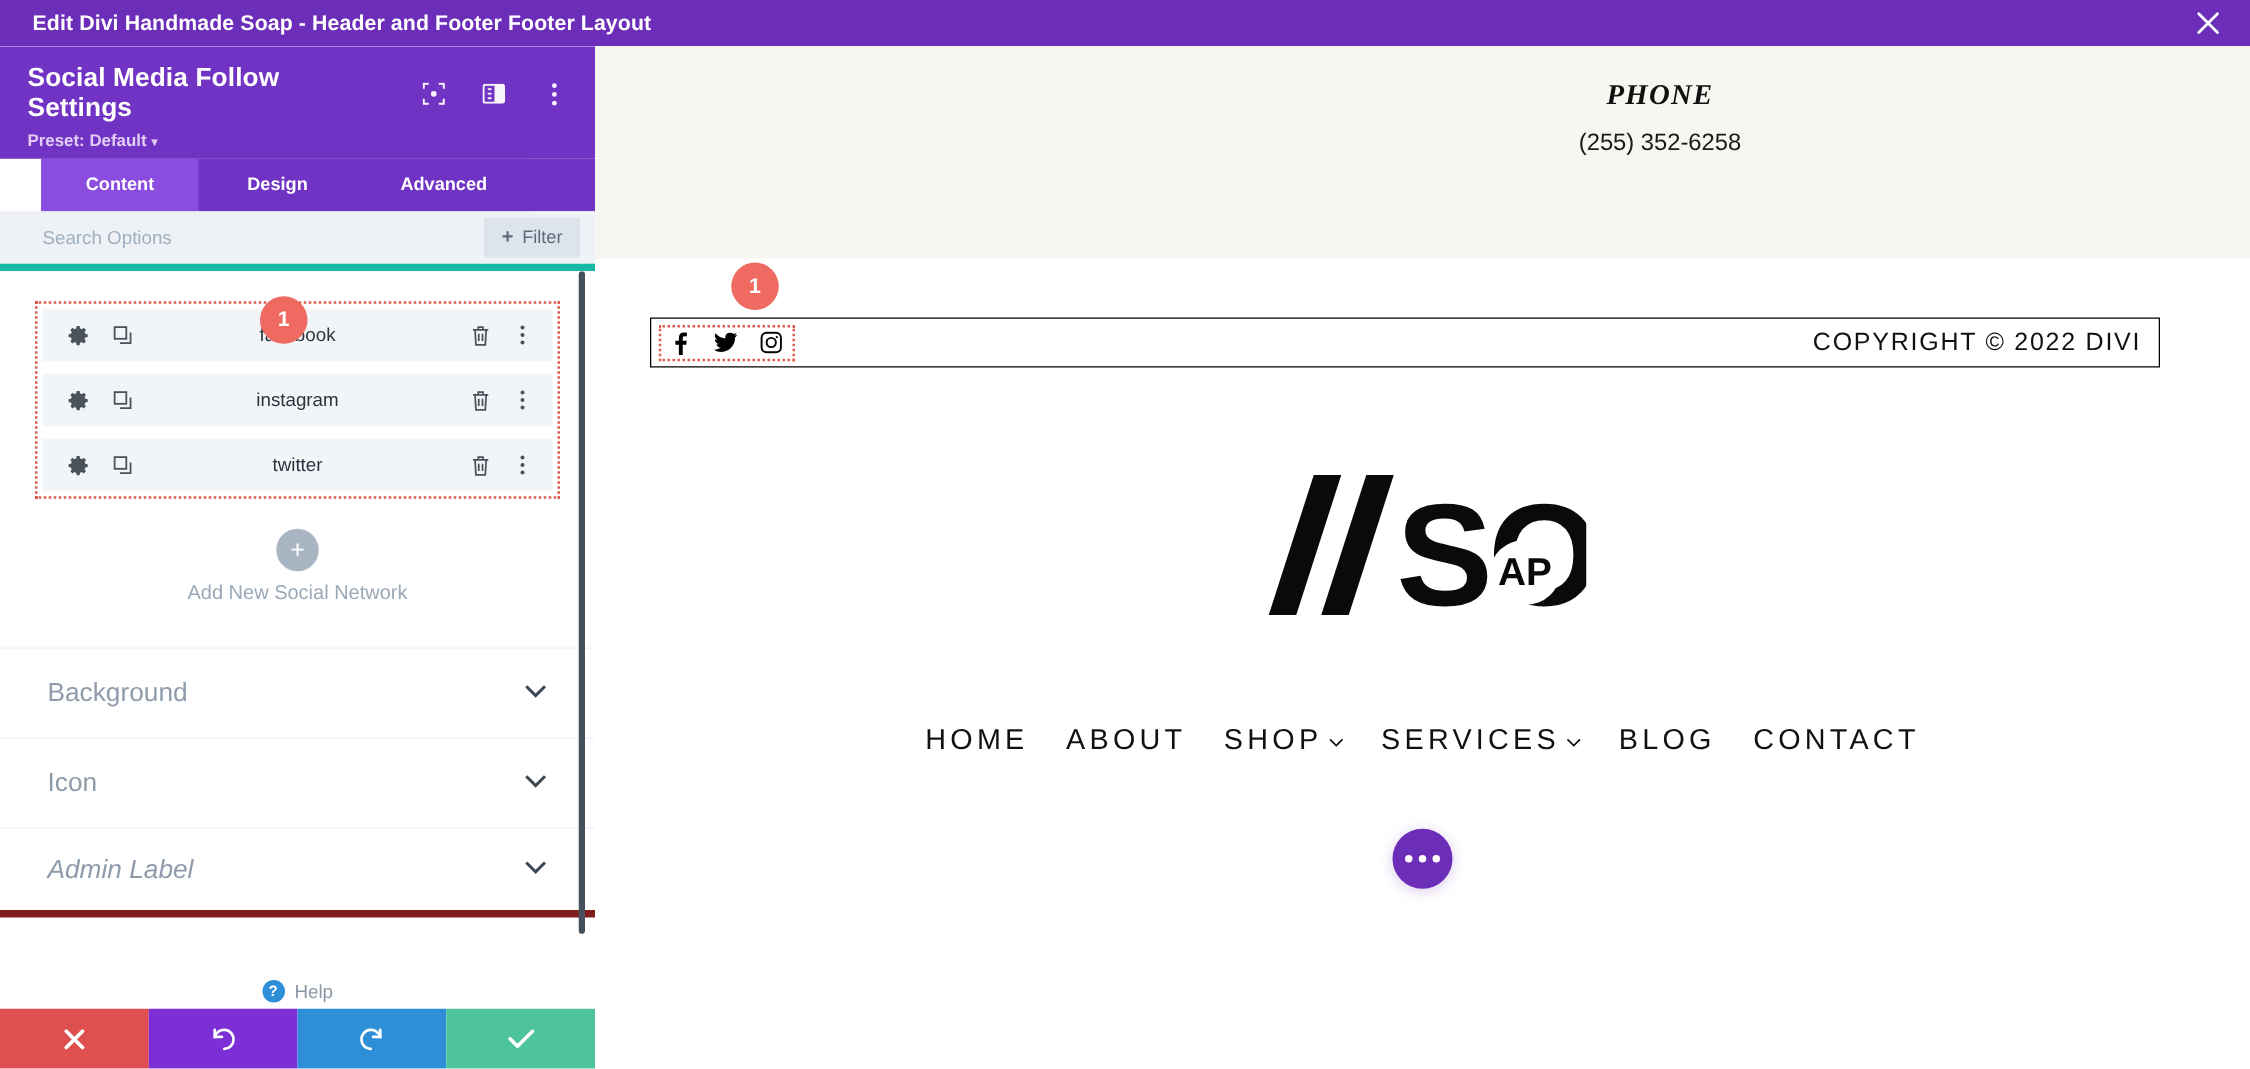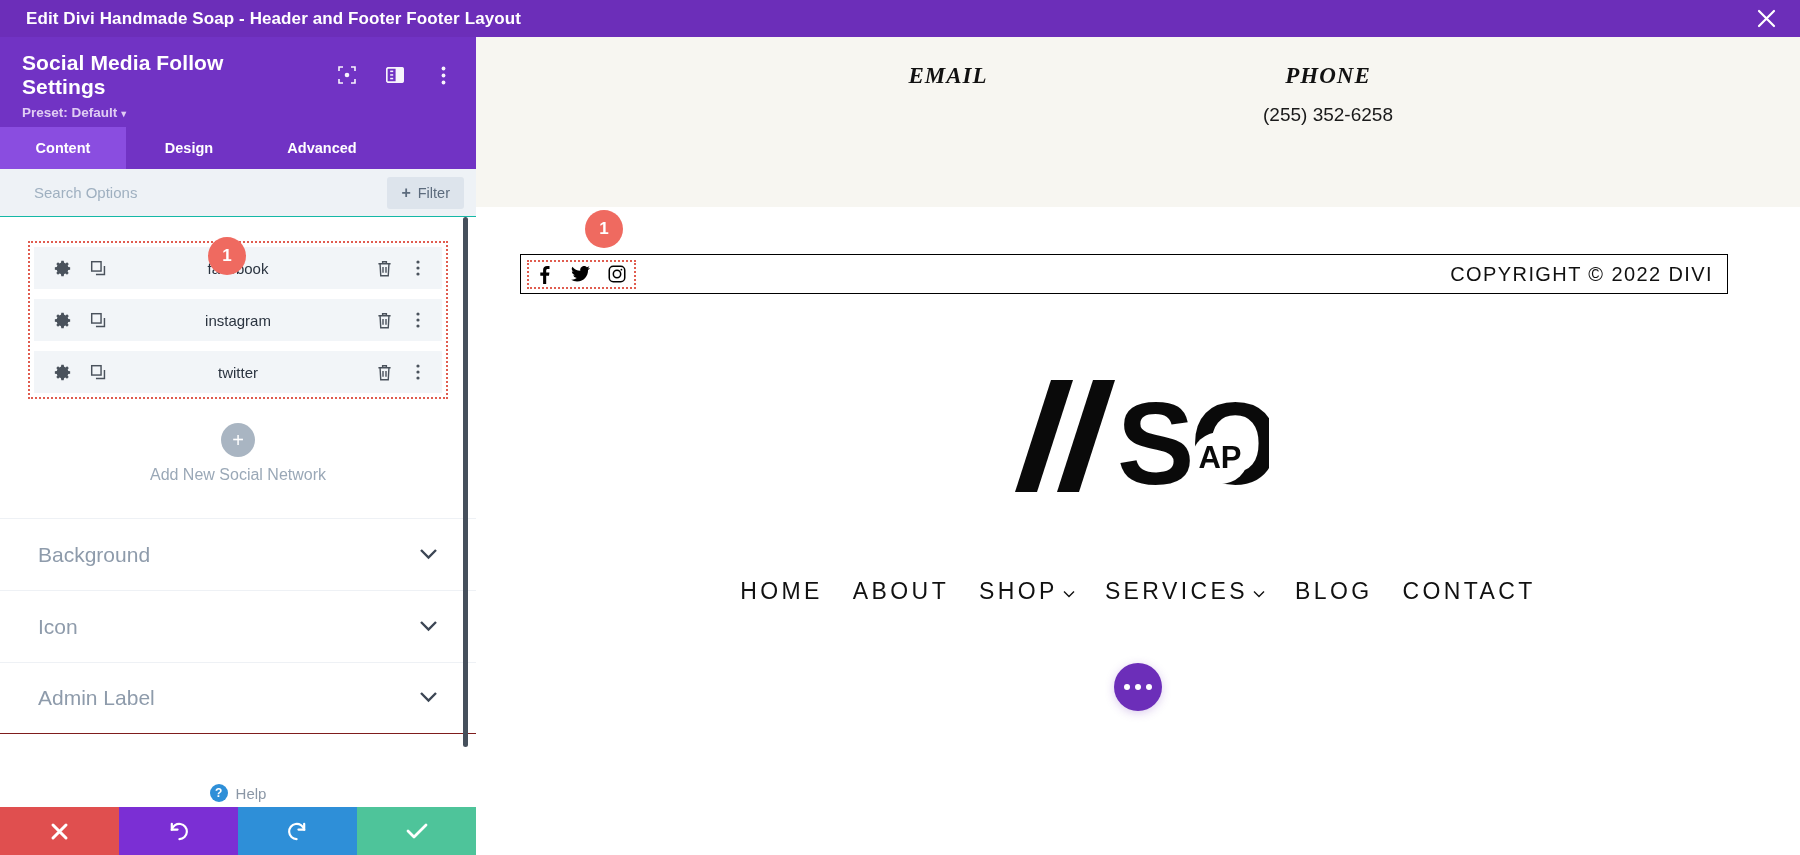--- a/index.html
+++ b/index.html
@@ -79,20 +79,21 @@
     font-weight: bold;
     cursor: pointer;
   }
   .panel-preset .caret { font-size: 9px; margin-left: 2px; }
 
   
   .tabs {
     display: flex;
     background: #7133c4;
     height: 42px;
+    margin-left: 33px;
   }
   .tab {
     flex: 0 0 auto;
     color: #ffffff;
     font-size: 14.5px;
     font-weight: bold;
     display: flex; align-items: center; justify-content: center;
     cursor: pointer;
     background: #7133c4;
   }
@@ -100,21 +101,21 @@
   .tab.t2 { width: 126px; }
   .tab.t3 { width: 140px; }
   .tab.active { background: #8a4de0; }
 
   
   .searchrow {
     height: 48px;
     background: #eef2f6;
     display: flex; align-items: center;
     padding: 0 12px 0 34px;
-    border-bottom: 1px solid #14b8a6;
+    border-bottom: 6px solid #14b8a6;
     position: relative;
   }
   .search-input {
     border: none; outline: none; background: transparent;
     font-size: 15px; color: #6b7b8d;
     font-family: "Liberation Sans", sans-serif;
     flex: 1;
   }
   .search-input::placeholder { color: #9fb0c0; }
   .filter-btn {
@@ -200,21 +201,21 @@
   }
 
   .toggle-sections { margin-top: 34px; }
   .toggle-sec {
     height: 72px;
     display: flex; align-items: center;
     padding: 0 38px 0 38px;
     border-top: 1px solid #eef1f5;
     cursor: pointer;
   }
-  .toggle-sec:last-child { border-bottom: 1px solid #7f1d1d; }
+  .toggle-sec:last-child { border-bottom: 6px solid #7f1d1d; font-style: italic; }
   .toggle-label {
     font-size: 21px;
     color: #8e9bab;
     font-weight: normal;
   }
   .toggle-caret {
     margin-left: auto;
     color: #3c4654;
   }
 
@@ -603,21 +604,20 @@
       </div>
     </div>
 
     <div class="badge1 badge-panel">1</div>
   </div>
 
   <div class="preview">
 
     <div class="contact-strip">
       <div class="contact-col">
-        <div class="contact-title">EMAIL</div>
       </div>
       <div class="contact-col">
         <div class="contact-title">PHONE</div>
         <div class="contact-val">(255) 352-6258</div>
       </div>
     </div>
 
     <div class="footer-bar-wrap">
       <div class="badge1 badge-preview" style="left:65px; top:-44px;">1</div>
       <div class="footer-bar">

